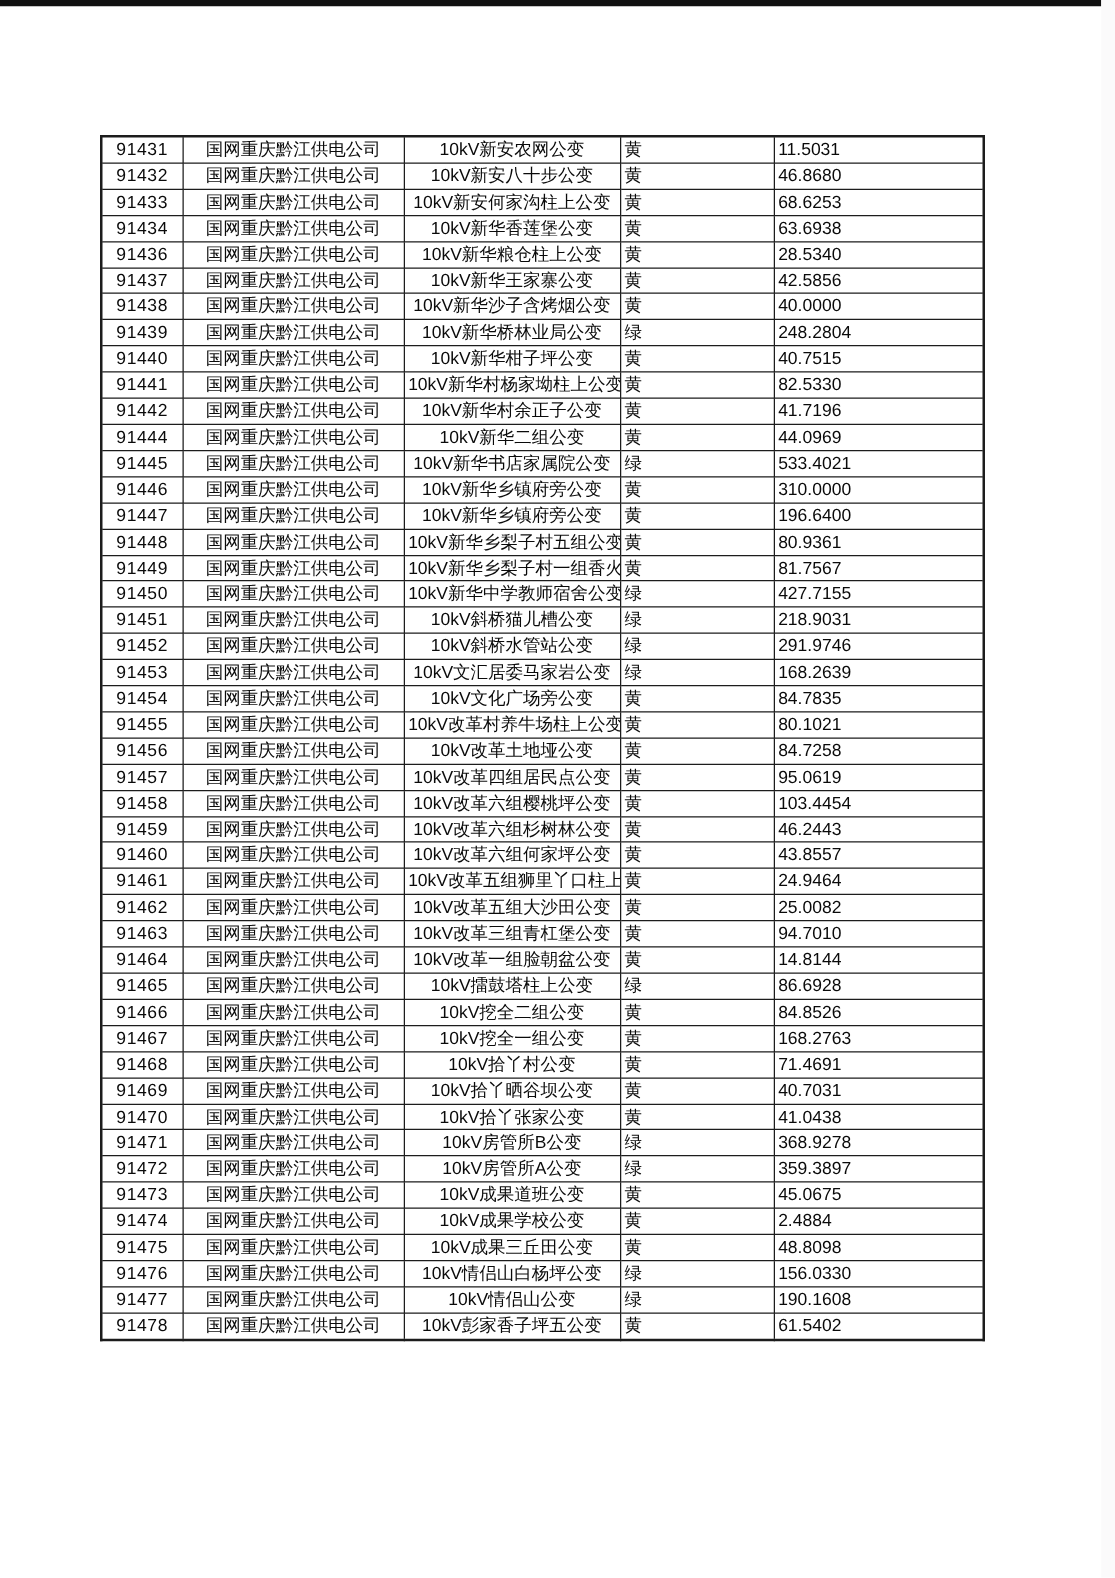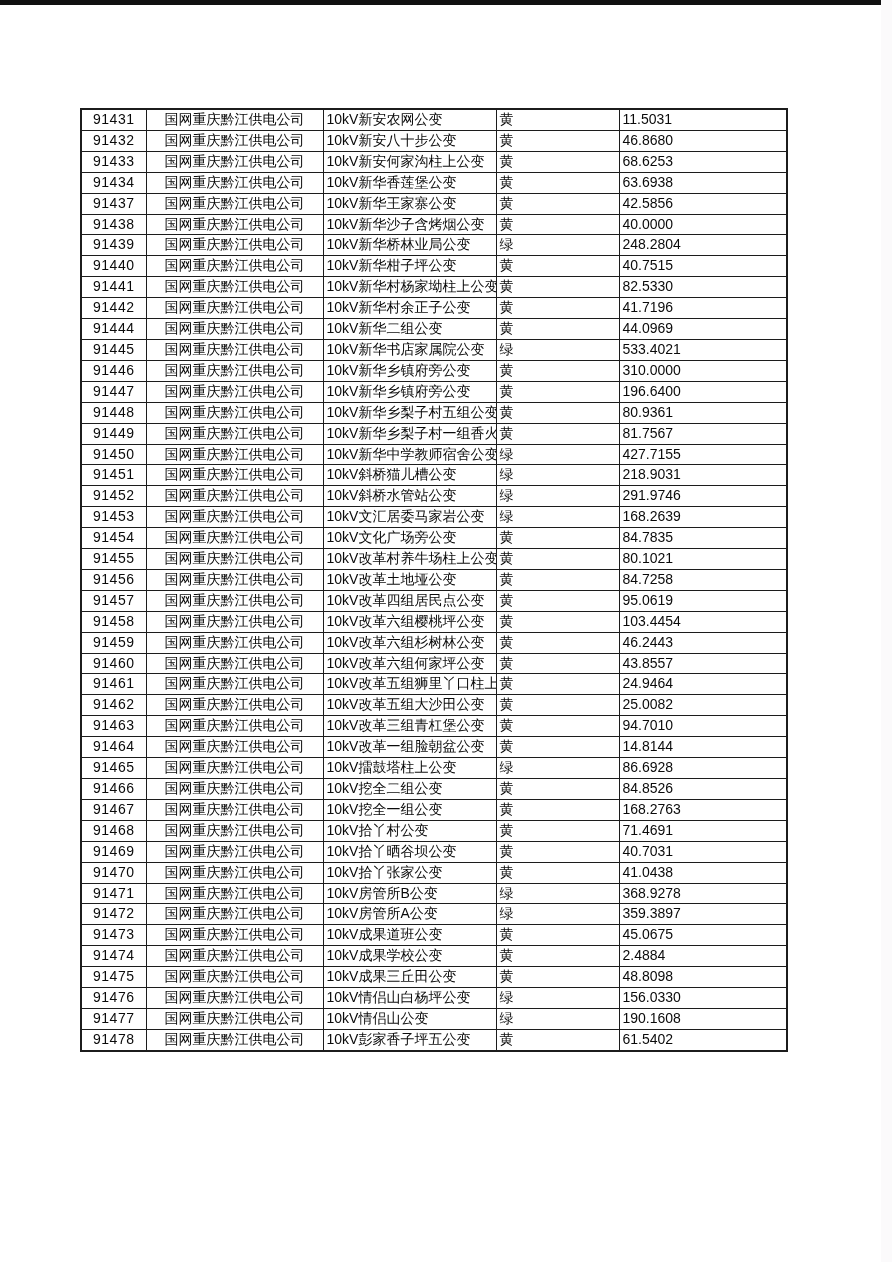--- a/index.html
+++ b/index.html
@@ -35,21 +35,21 @@
     height: 19.9px;
     padding: 0 3px;
     font-size: 14px;
     line-height: 19.9px;
     white-space: nowrap;
     overflow: hidden;
     vertical-align: middle;
   }
   td.c-id      { text-align: center; letter-spacing: 0.5px; }
   td.c-company { text-align: center; }
-  td.c-name    { text-align: left; }
+  td.c-name    { text-align: center; }
   td.c-status  { text-align: left; }
   td.c-value   { text-align: left; }
 </style>
 </head>
 <body>
 
 <div class="screen">
   <div class="top-bar"></div>
   <div class="right-edge"></div>
 
@@ -88,20 +88,27 @@
 
   <tr>
     <td class="c-id">91434</td>
     <td class="c-company">国网重庆黔江供电公司</td>
     <td class="c-name">10kV新华香莲堡公变</td>
     <td class="c-status">黄</td>
     <td class="c-value">63.6938</td>
   </tr>
 
 
+  <tr>
+    <td class="c-id">91436</td>
+    <td class="c-company">国网重庆黔江供电公司</td>
+    <td class="c-name">10kV新华粮仓柱上公变</td>
+    <td class="c-status">黄</td>
+    <td class="c-value">28.5340</td>
+  </tr>
 
   <tr>
     <td class="c-id">91437</td>
     <td class="c-company">国网重庆黔江供电公司</td>
     <td class="c-name">10kV新华王家寨公变</td>
     <td class="c-status">黄</td>
     <td class="c-value">42.5856</td>
   </tr>
 
   <tr>

